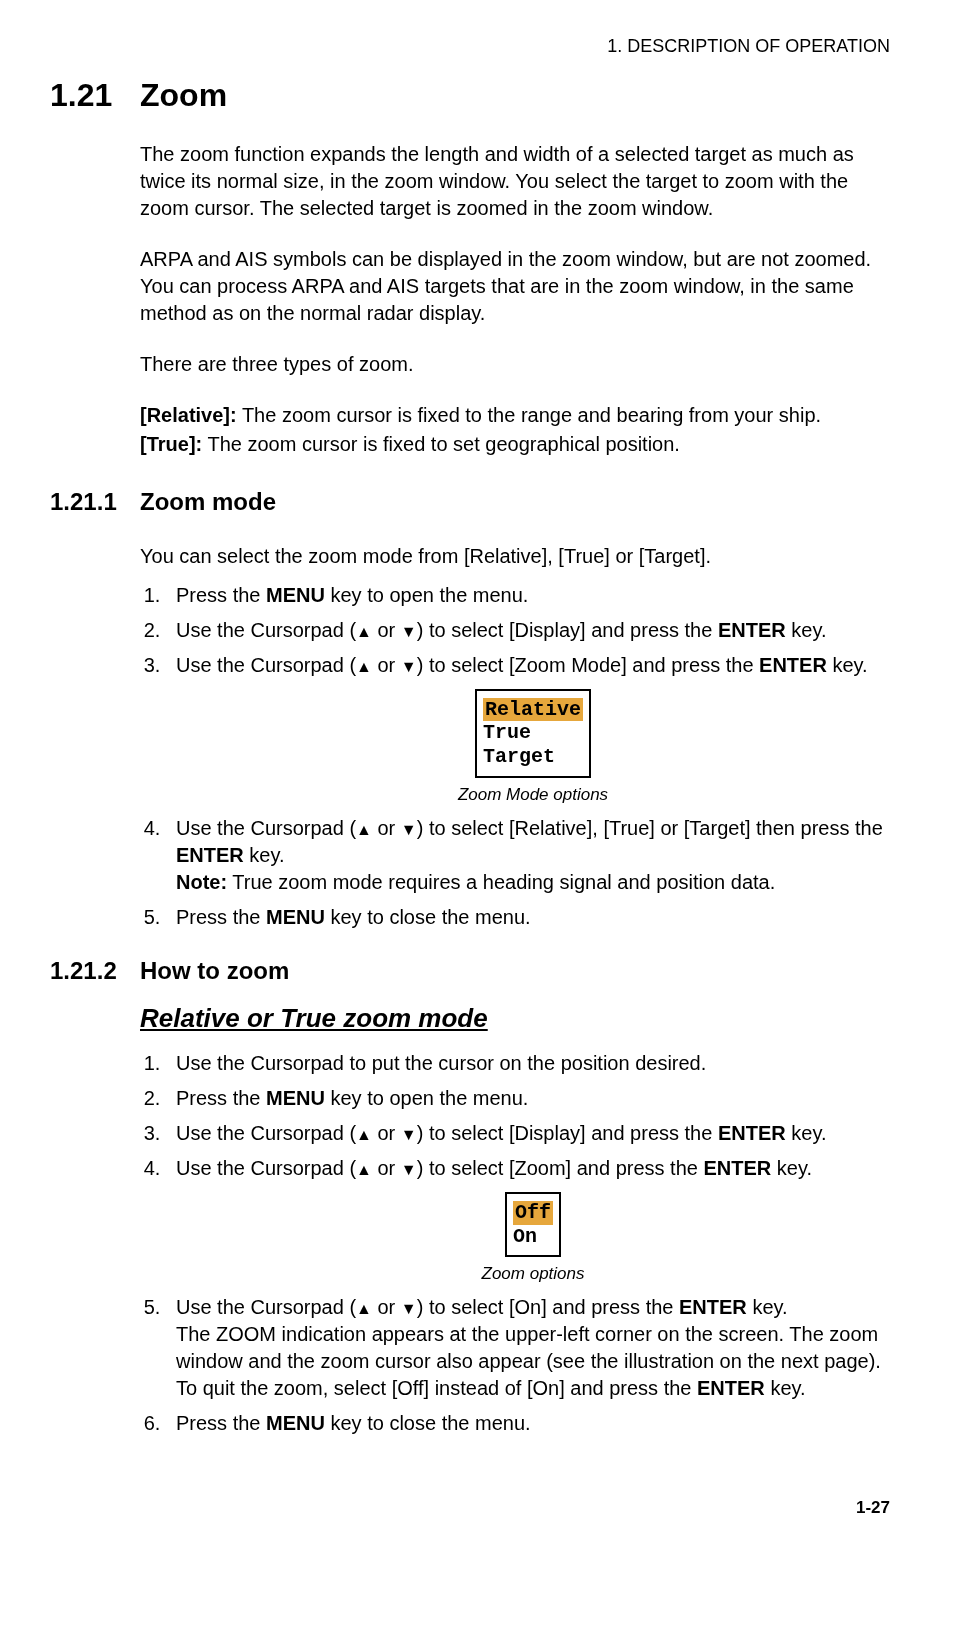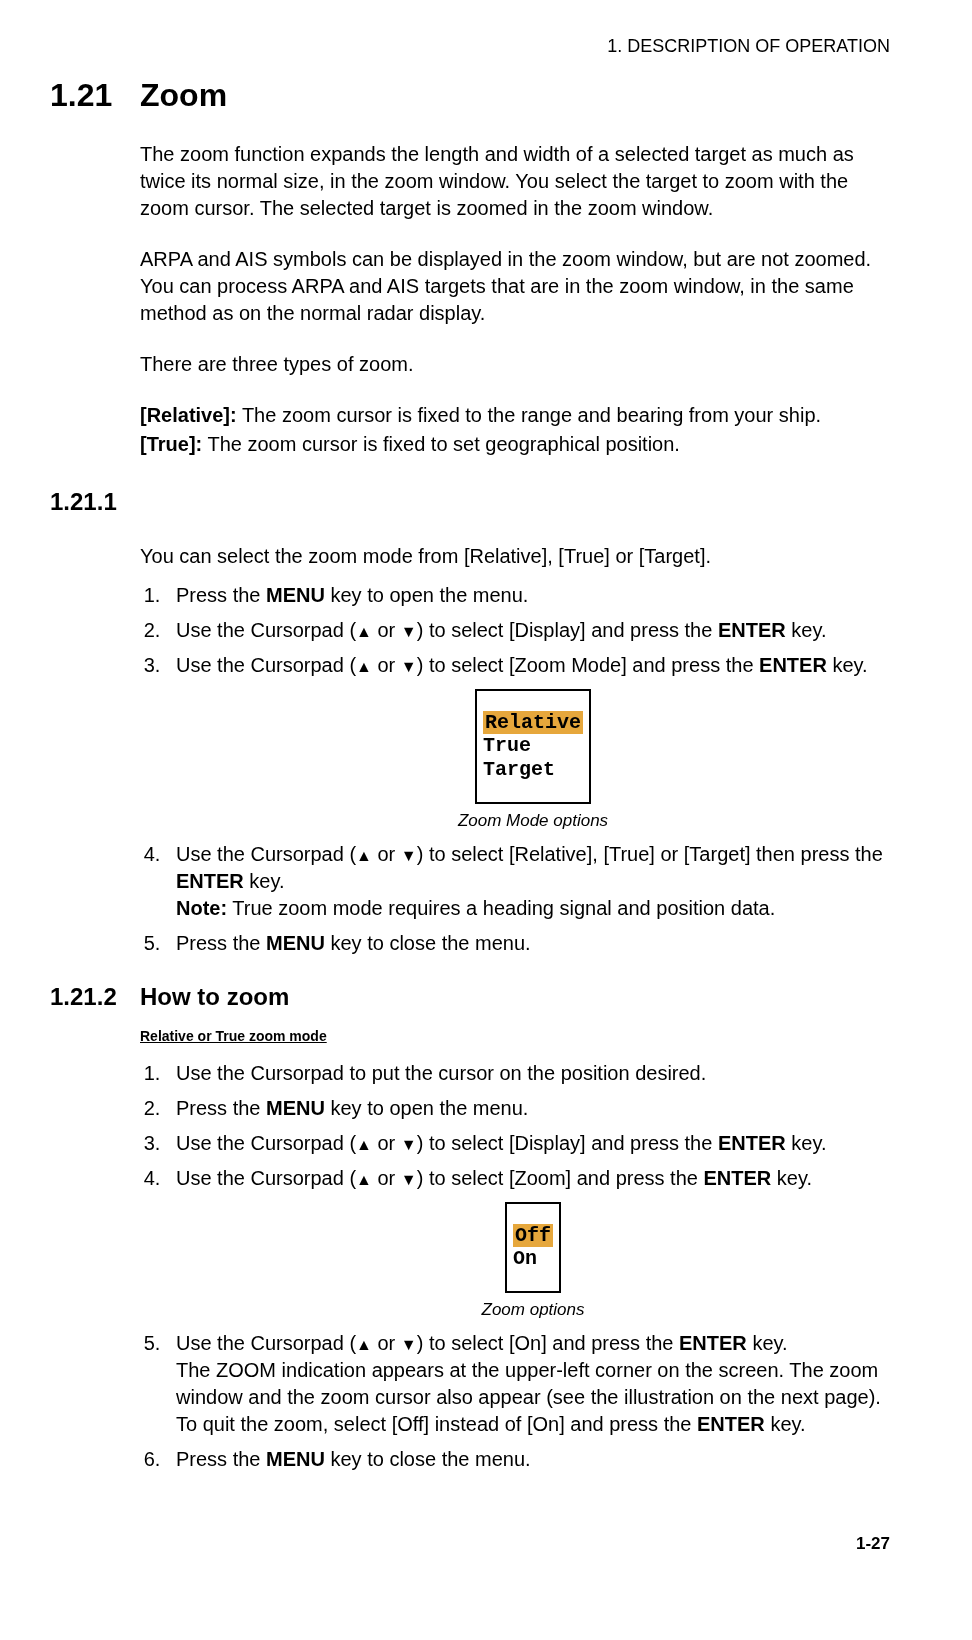--- a/index.html
+++ b/index.html
@@ -20,25 +20,26 @@
     .section-row { display: flex; margin-top: 16px; }
     .section-num {
       width: 90px;
       flex-shrink: 0;
       font-weight: bold;
     }
     .section-content { flex: 1; }
     .h1-size { font-size: 32px; }
     .h2-size { font-size: 24px; }
     .subheading-underline {
-      font-size: 14px;
+      font-size: 26px;
       font-weight: bold;
       text-decoration: underline;
       margin-bottom: 14px;
       margin-top: 6px;
+      font-style: italic;
     }
     .body-para { margin-top: 24px; }
     .indent-content { margin-left: 90px; }
     .def-line { margin-top: 2px; }
     ol.steps {
       list-style-position: outside;
       margin-left: 116px;
       padding-left: 0;
       margin-top: 12px;
     }
@@ -47,21 +48,21 @@
       margin-bottom: 8px;
     }
     .figure-wrap {
       display: flex;
       flex-direction: column;
       align-items: center;
       margin: 10px 0 8px 0;
     }
     .option-box {
       border: 2px solid #000;
-      padding: 20px 6px;
+      padding: 7px 6px;
       font-family: "Courier New", monospace;
       font-weight: bold;
       font-size: 20px;
       line-height: 1.18;
       background: #fff;
     }
     .opt-selected {
       background: #e6a73c;
       display: inline-block;
       padding: 0 2px;
@@ -95,20 +96,23 @@
 <div class="indent-content body-para">ARPA and AIS symbols can be displayed in the zoom window, but are not zoomed. You can process ARPA and AIS targets that are in the zoom window, in the same method as on the normal radar display.</div>
 <div class="indent-content body-para">There are three types of zoom.</div>
 
 <div class="indent-content body-para">
   <div class="def-line"><b>[Relative]:</b><span> The zoom cursor is fixed to the range and bearing from your ship.</span></div>
   <div class="def-line"><b>[True]:</b><span> The zoom cursor is fixed to set geographical position.</span></div>
 </div>
 
 <div class="section-row" style="margin-top:28px;">
   <div class="section-num h2-size">1.21.1</div>
+  <div class="section-content">
+    <div class="h2-size" style="font-weight:bold;">Zoom mode</div>
+  </div>
 </div>
 
 <div class="indent-content body-para">You can select the zoom mode from [Relative], [True] or [Target].</div>
 
 <ol class="steps">
   <li><span>Press the </span><b>MENU</b><span> key to open the menu.</span></li>
   <li><span>Use the Cursorpad (</span><span class="tri-up">▲</span><span> or </span><span class="tri-down">▼</span><span>) to select [Display] and press the </span><b>ENTER</b><span> key.</span></li>
   <li><span>Use the Cursorpad (</span><span class="tri-up">▲</span><span> or </span><span class="tri-down">▼</span><span>) to select [Zoom Mode] and press the </span><b>ENTER</b><span> key.</span>
     <div class="figure-wrap">
       <div class="option-box">

